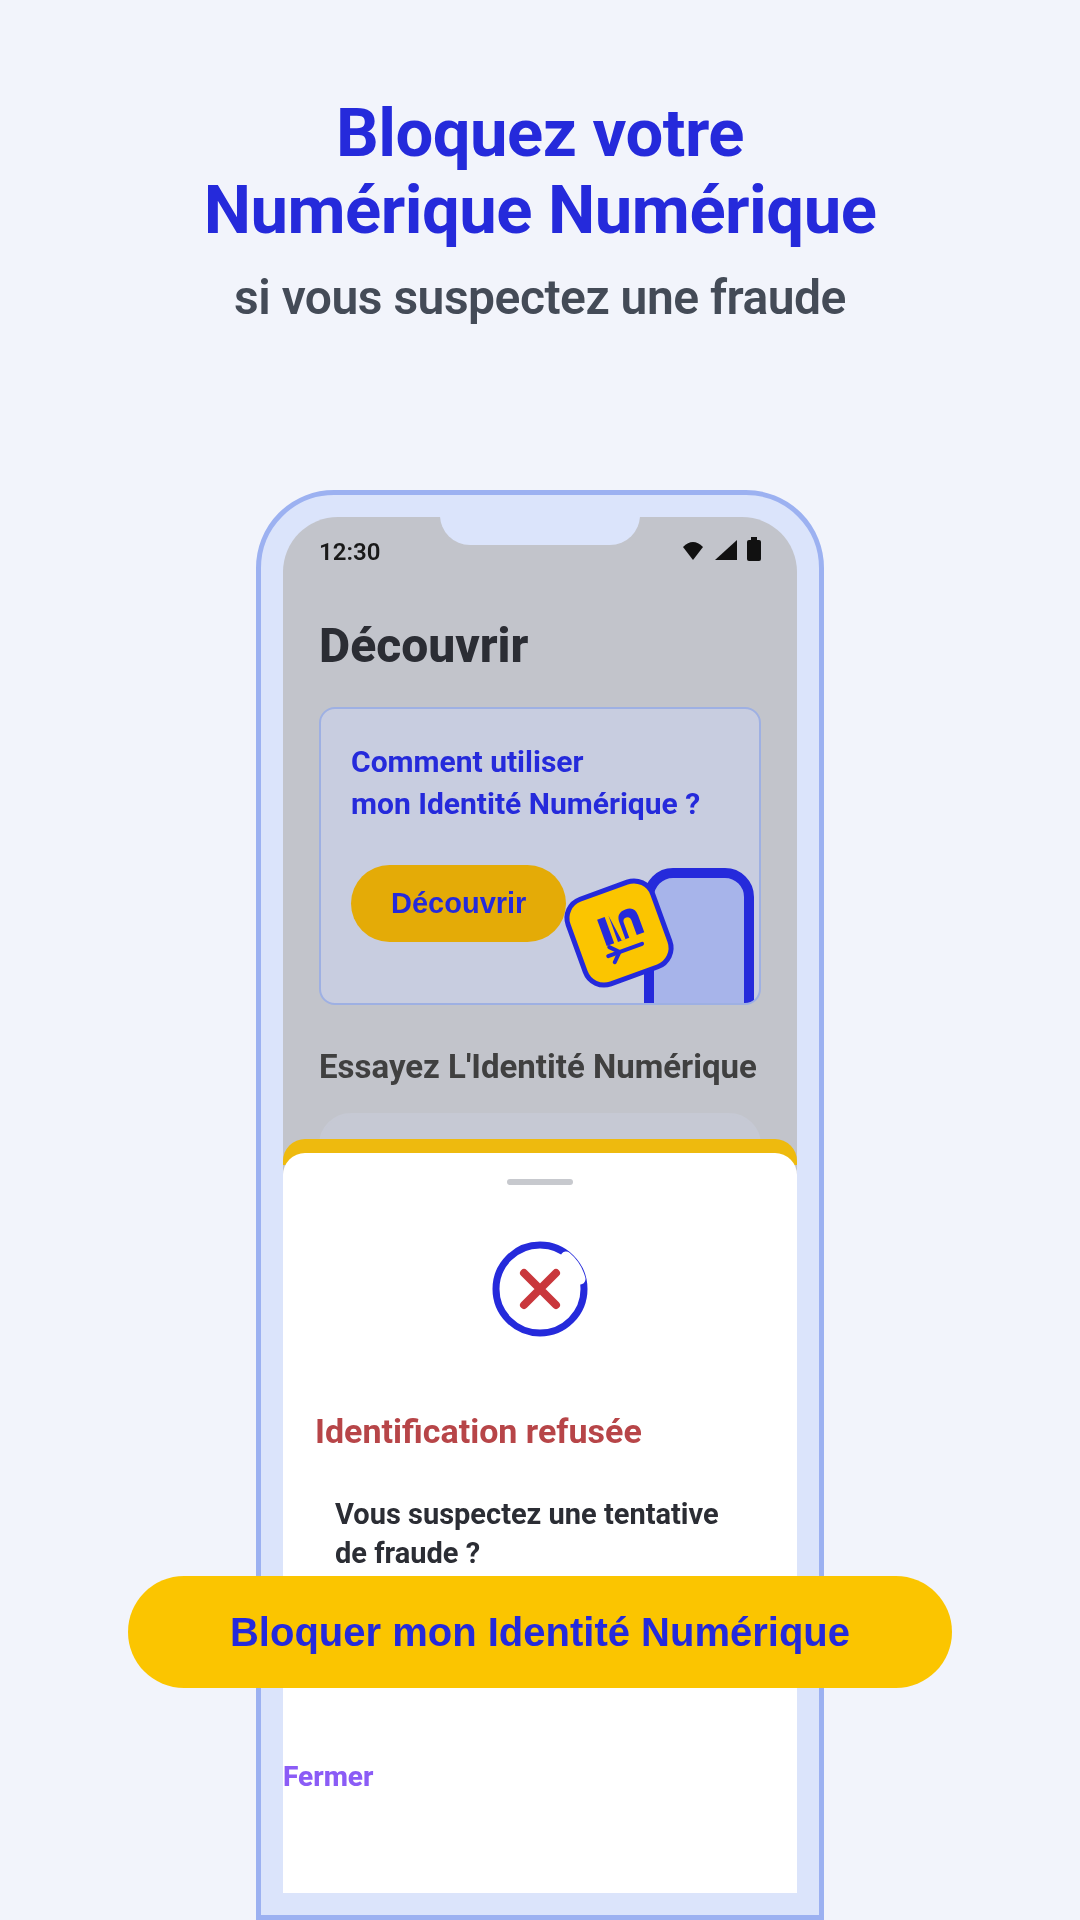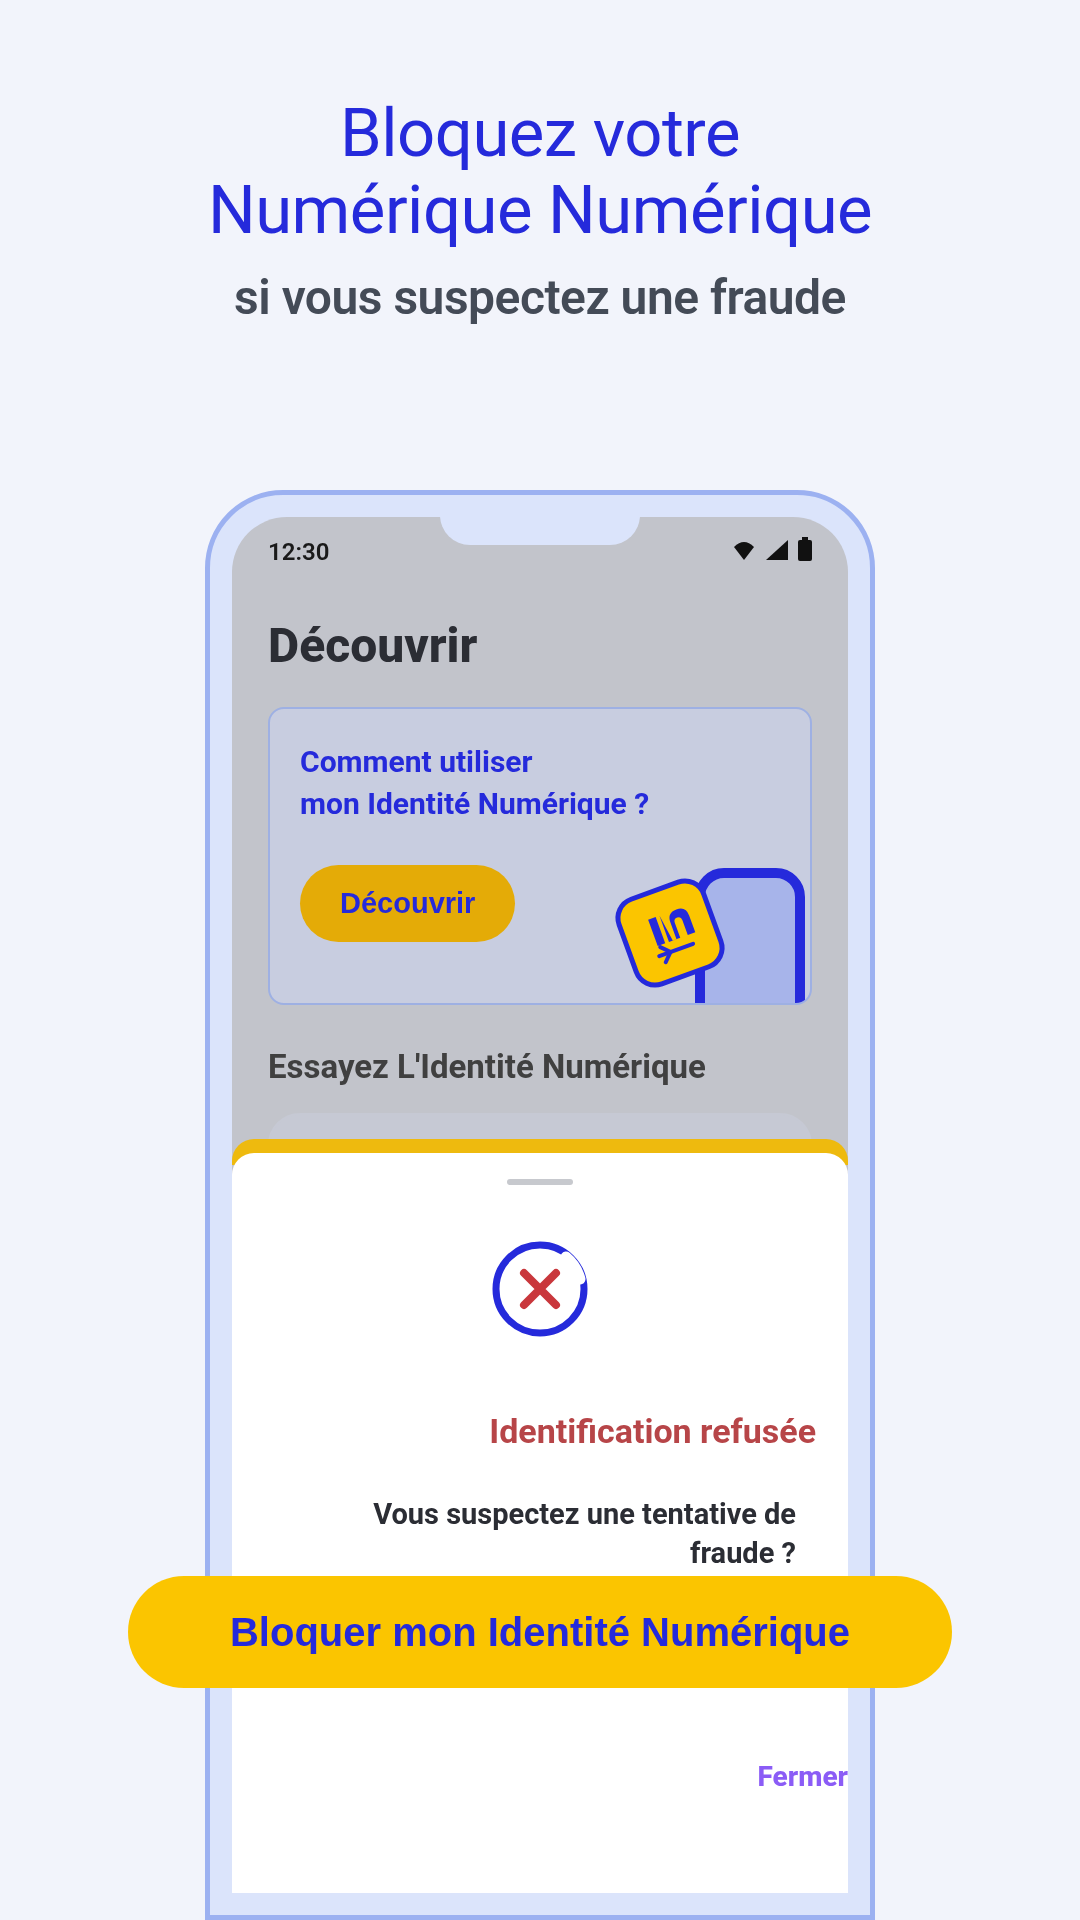--- a/index.html
+++ b/index.html
@@ -15,39 +15,39 @@
 
   .headline {
     position: absolute;
     top: 95px;
     left: 0; right: 0;
     text-align: center;
   }
   .headline h1 {
     color: #252adb;
     font-size: 67px;
-    font-weight: 400;
+    font-weight: 700;
     line-height: 1.15;
     letter-spacing: -0.5px;
   }
   .headline h2 {
     margin-top: 20px;
     color: #444b57;
     font-size: 48px;
     font-weight: 600;
     letter-spacing: -0.5px;
   }
 
   
   .phone {
     position: absolute;
     left: 50%;
     transform: translateX(-50%);
     top: 490px;
-    width: 670px;
+    width: 568px;
     height: 1430px; 
     border-radius: 78px 78px 0 0;
     border: 5px solid #9cb1f1;
     background: #dbe4fb;
     padding: 22px;
   }
   .screen {
     position: relative;
     width: 100%;
     height: 100%;
@@ -155,21 +155,21 @@
     border-radius: 22px 22px 0 0;
   }
   .sheet {
     position: absolute;
     left: 0; right: 0;
     top: 636px;
     bottom: 0;
     background: #ffffff;
     border-radius: 22px 22px 0 0;
     padding: 26px 32px 4px;
-    text-align: right;
+    text-align: left;
   }
   .sheet-grip {
     width: 66px; height: 6px;
     background: #c7c9ce;
     border-radius: 3px;
     margin: 0 auto;
   }
   .sheet-icon {
     margin: 54px auto 0;
     width: 100px; height: 100px;

